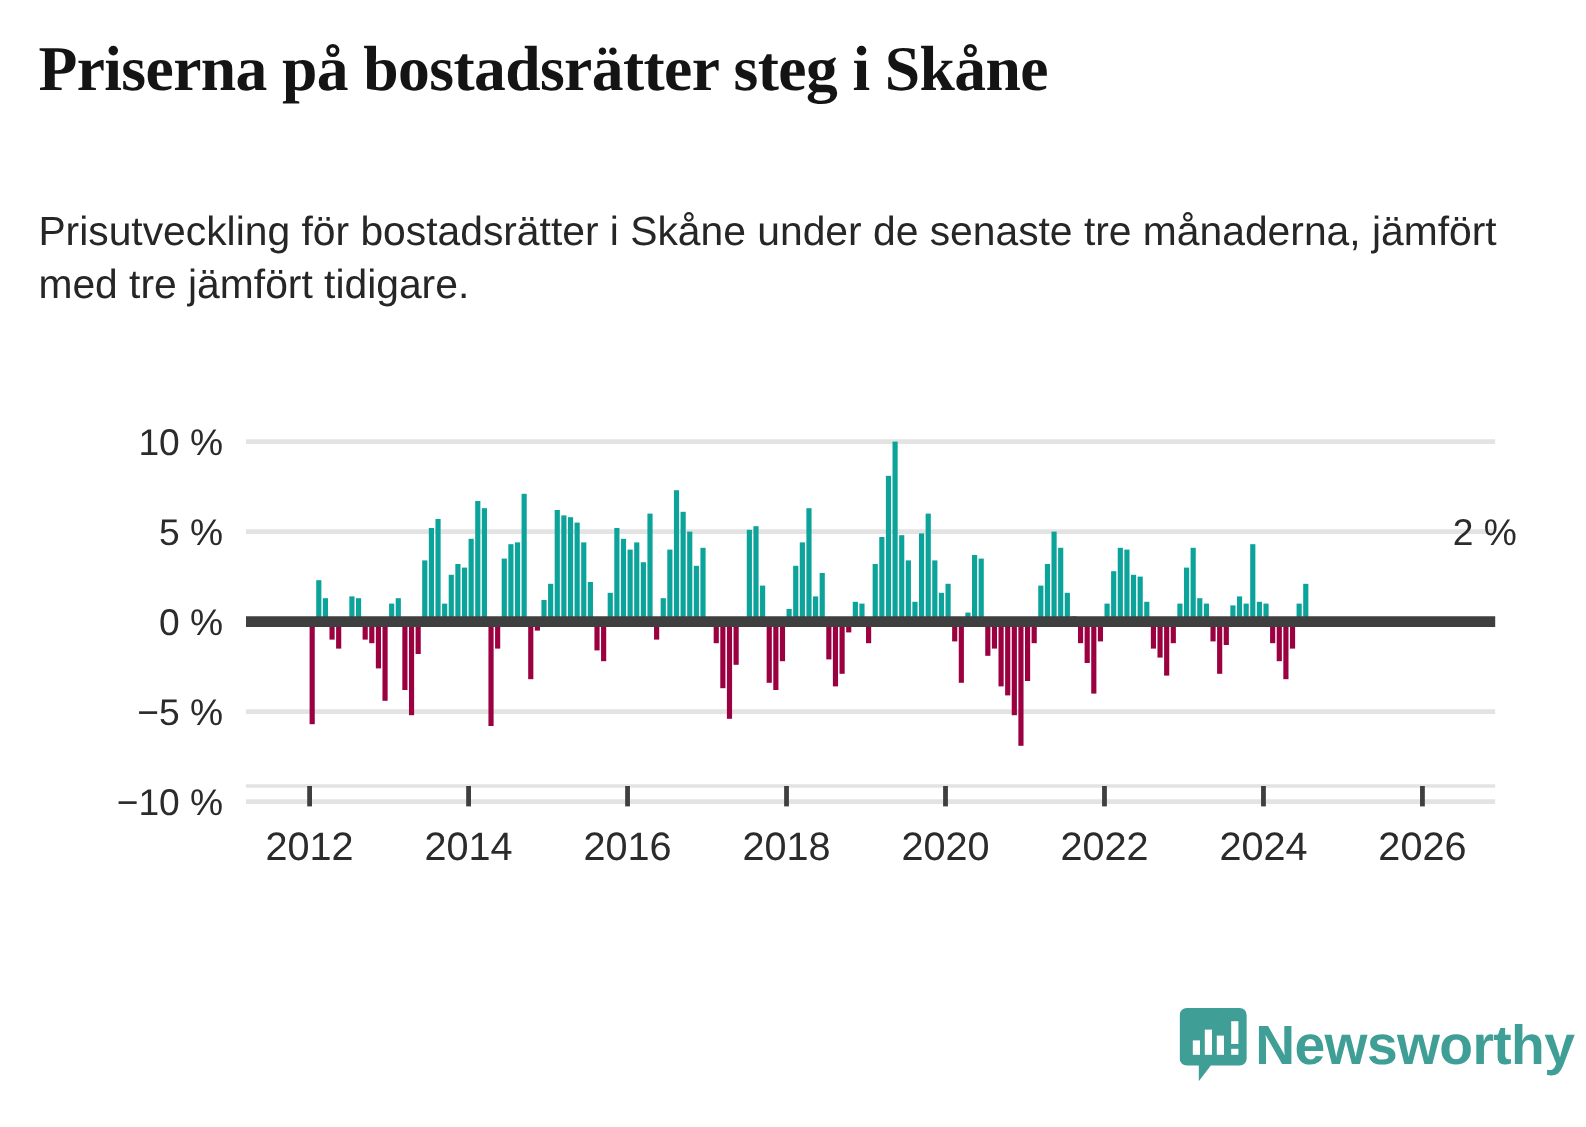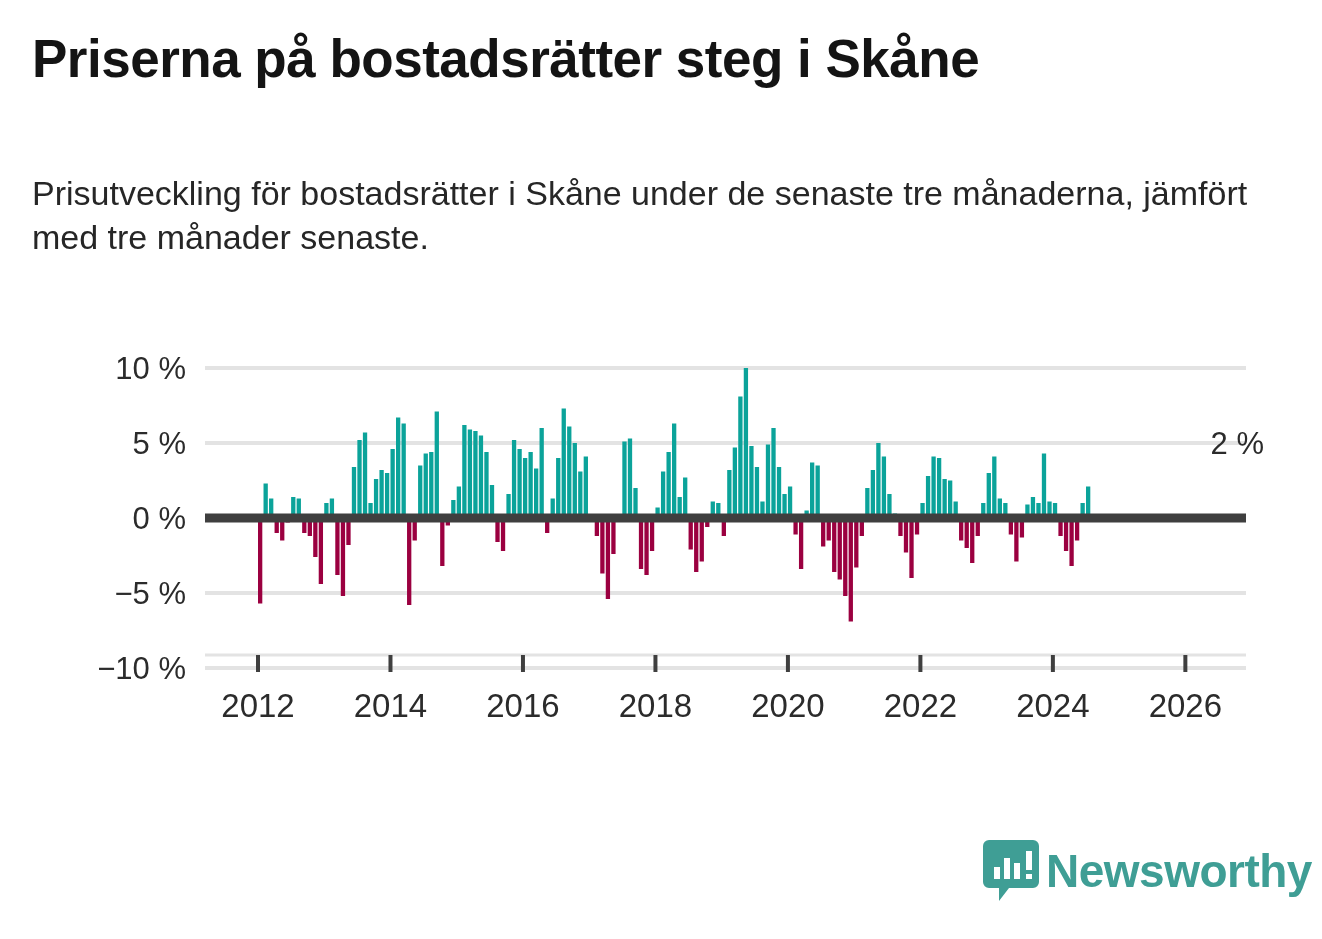--- a/index.html
+++ b/index.html
@@ -23,20 +23,21 @@
   #title {
     position: absolute;
     left: 32px;
     top: 30px;
     font-size: 53px;
     font-weight: bold;
     letter-spacing: -0.5px;
     color: #141414;
     line-height: 1.08;
     white-space: nowrap;
+    font-family: Liberation Serif, serif;
   }
   #subtitle {
     position: absolute;
     left: 32px;
     top: 172px;
     width: 1250px;
     font-size: 34px;
     font-weight: normal;
     color: #262626;
     line-height: 1.28;
@@ -90,21 +91,21 @@
     line-height: 1;
   }
 </style>
 </head>
 <body>
 
 <div id="page">
 
   <div id="title">Priserna på bostadsrätter steg i Skåne</div>
 
-  <div id="subtitle">Prisutveckling för bostadsrätter i Skåne under de senaste tre månaderna, jämfört med tre månader senaste.</div>
+  <div id="subtitle">Prisutveckling för bostadsrätter i Skåne under de senaste tre månaderna, jämfört med tre jämfört tidigare.</div>
 
   <div id="chart">
     <svg id="plot-svg" width="1322" height="420" viewBox="0 0 1322 420">
       <g id="gridlines">
           <line x1="205" x2="1246" y1="38" y2="38" stroke="#e3e3e3" stroke-width="4"></line>
           <line x1="205" x2="1246" y1="113" y2="113" stroke="#e3e3e3" stroke-width="4"></line>
           <line x1="205" x2="1246" y1="263" y2="263" stroke="#e3e3e3" stroke-width="4"></line>
           <line x1="205" x2="1246" y1="338" y2="338" stroke="#e3e3e3" stroke-width="4"></line>
         </g>
       <g id="bars">

